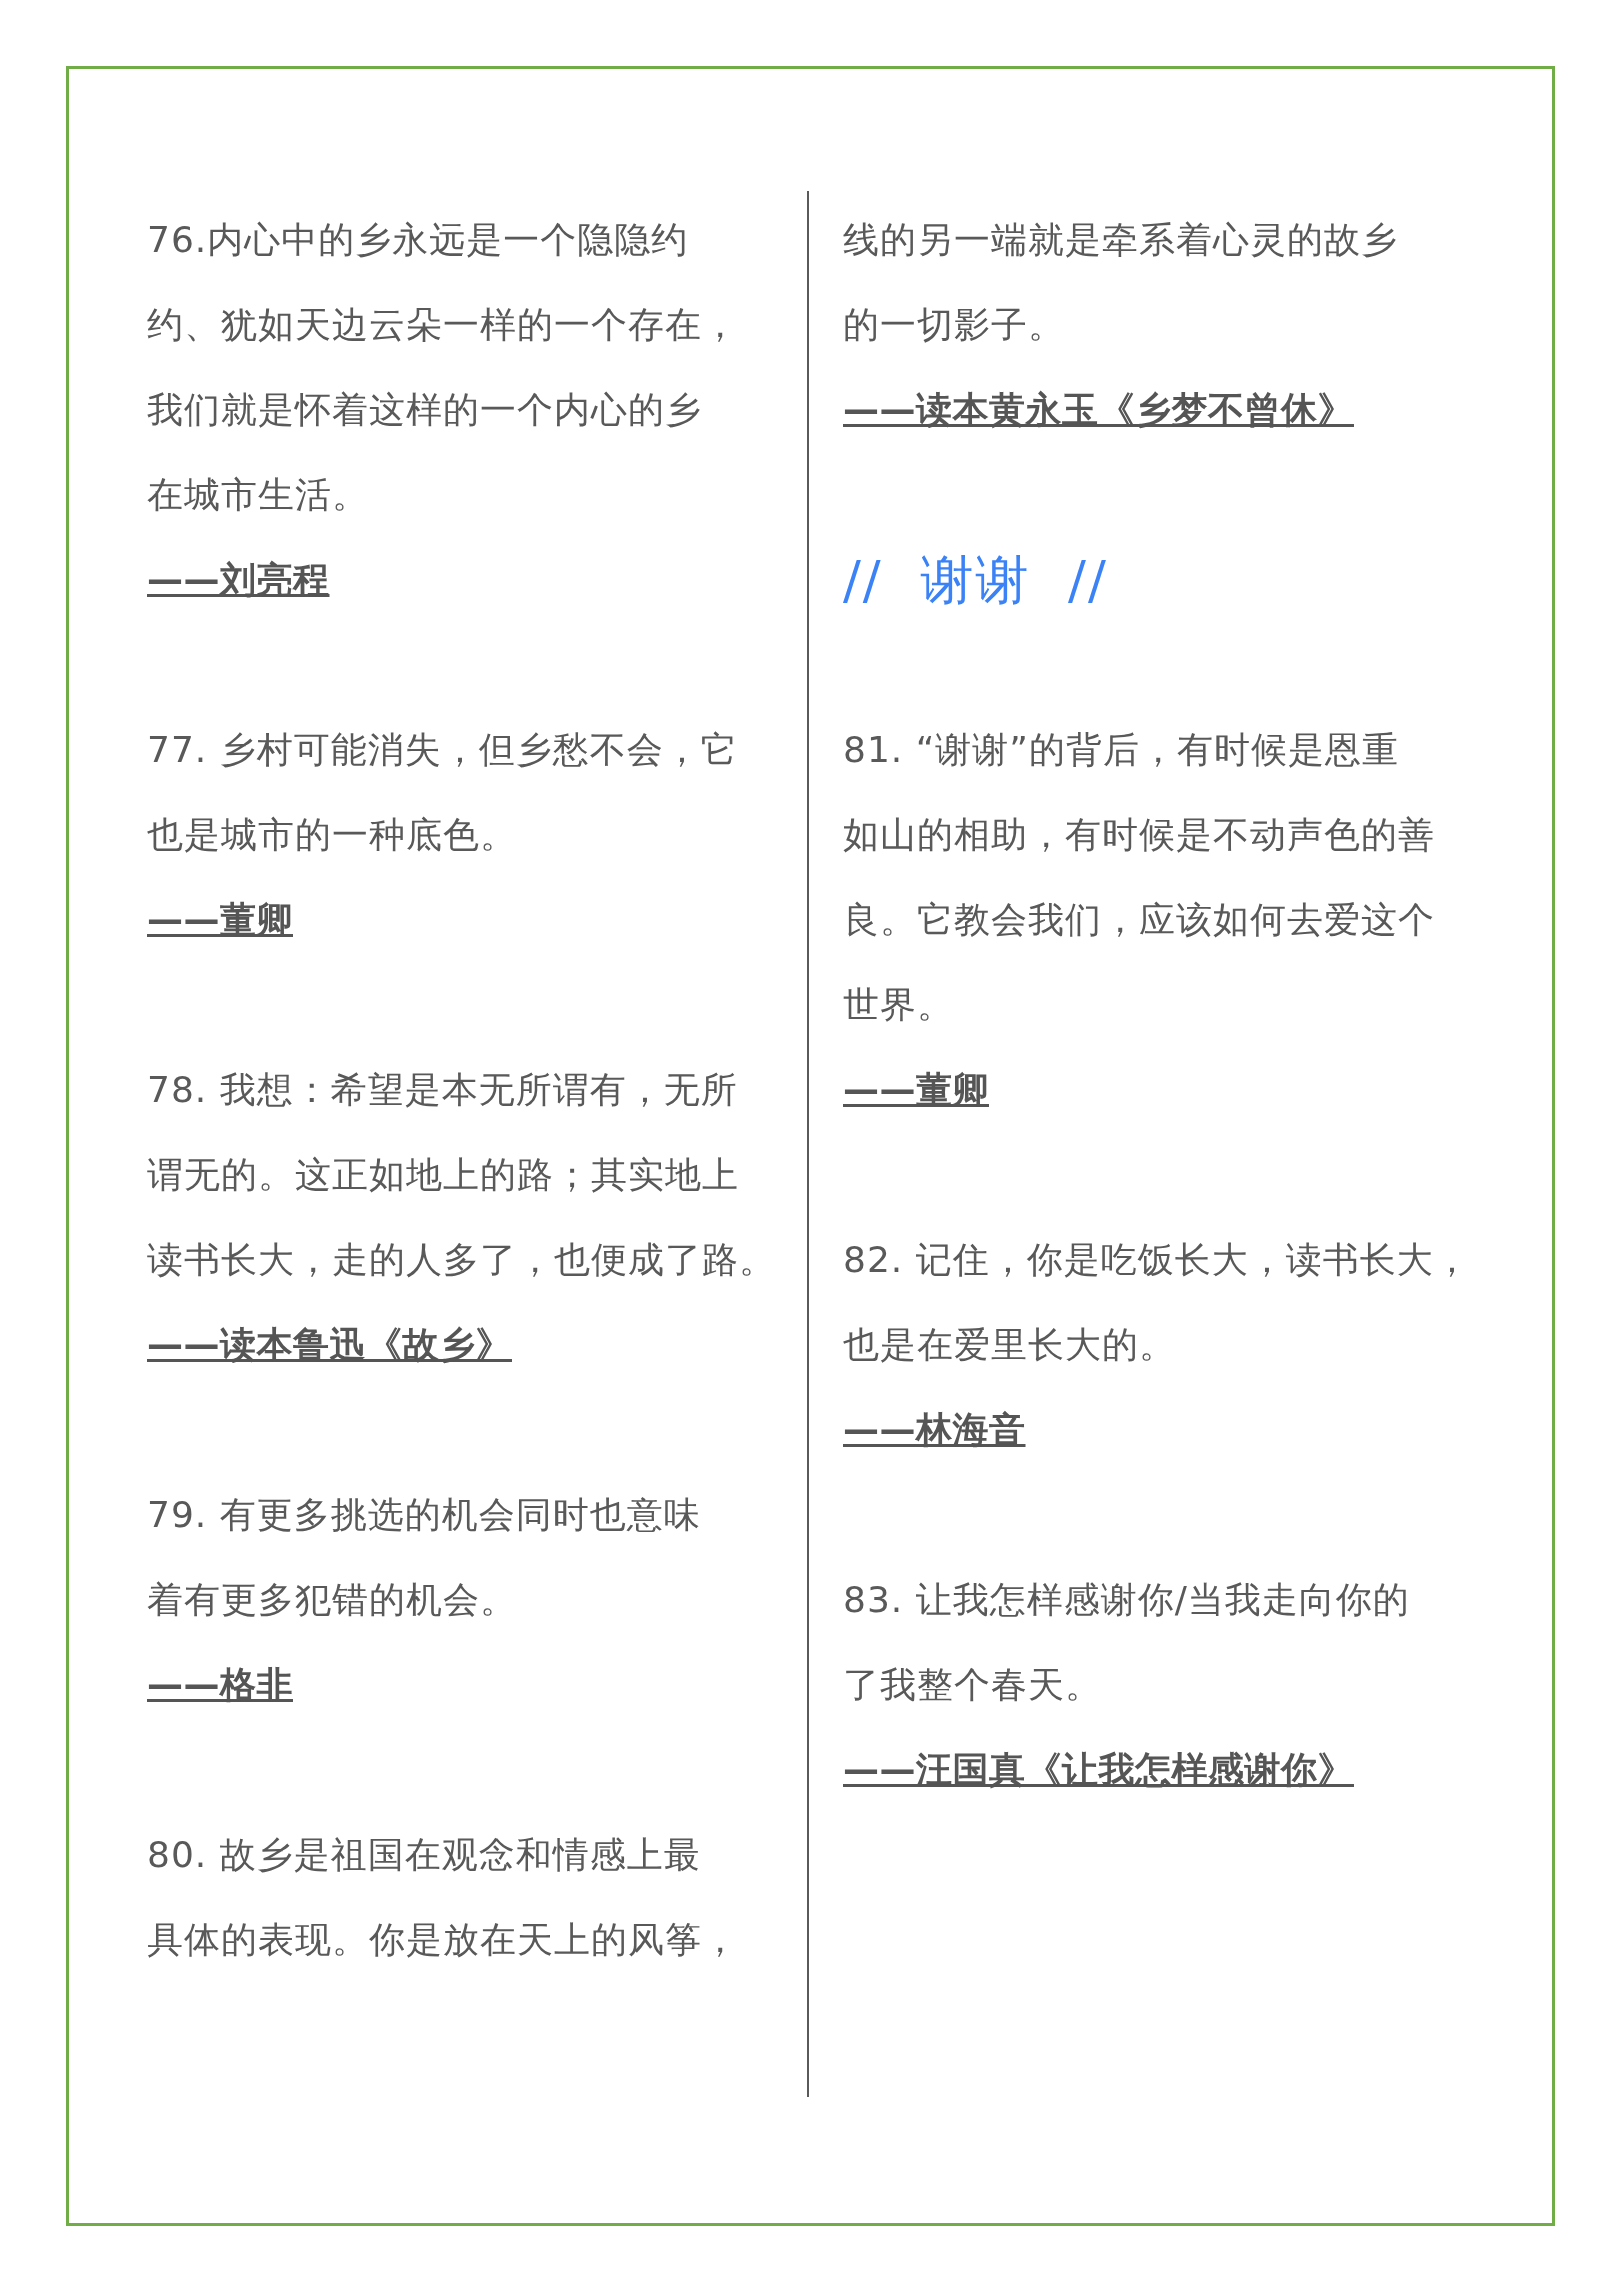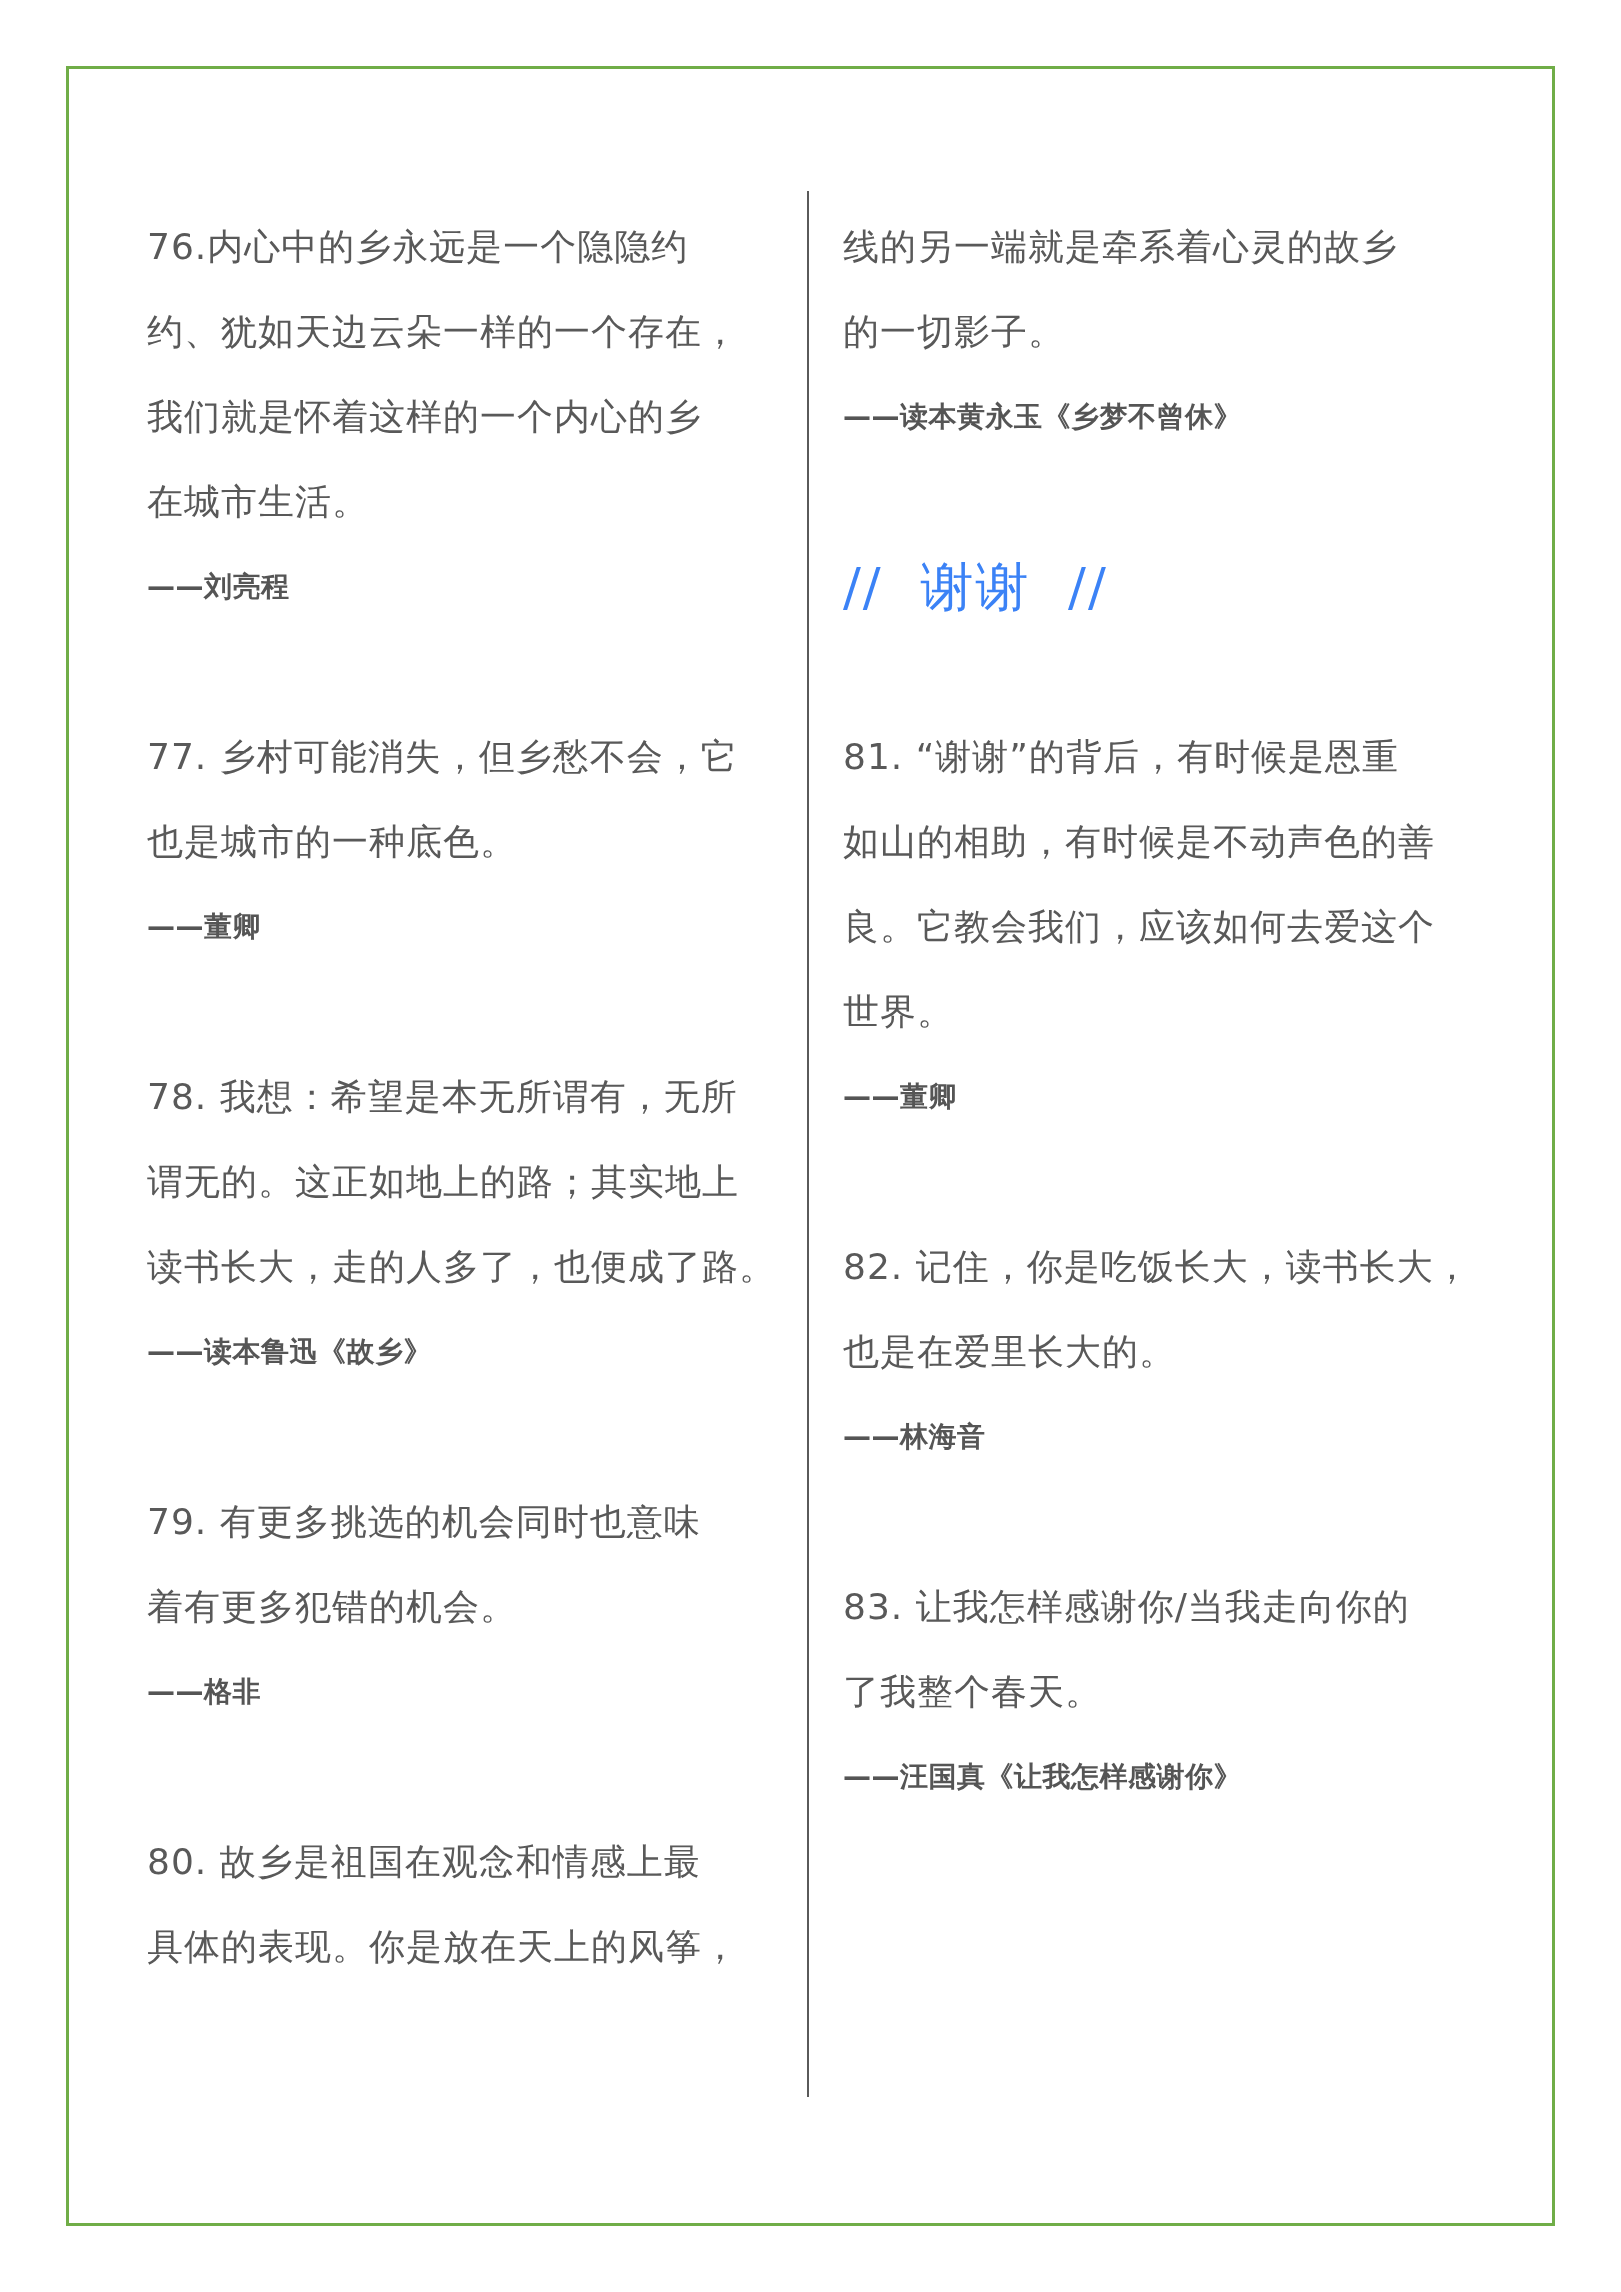--- a/index.html
+++ b/index.html
@@ -27,44 +27,45 @@
   .column-divider {
     position: absolute;
     left: 807px;
     top: 191px;
     width: 2px;
     height: 1906px;
     background: #5a5a5a;
   }
   .column {
     position: absolute;
-    top: 204px;
+    top: 197px;
   }
   .col-left { left: 147px; width: 637px; }
   .col-right { left: 843px; width: 647px; }
 
   .entry { margin: 0; }
   .entry + .entry { margin-top: 85px; }
   .entry-text {
     font-size: 36px;
     line-height: 85px;
     letter-spacing: 1px;
     margin: 0;
     white-space: normal;
     word-break: break-all;
     text-align: justify;
     text-align-last: left;
   }
   .entry-author {
-    font-size: 28px;
+    font-size: 36px;
     line-height: 85px;
     font-weight: bold;
     margin: 0;
     color: #555555;
     letter-spacing: 0.5px;
+    text-decoration: underline;
   }
   .section-heading {
     font-size: 53px;
     line-height: 85px;
     color: #3b82f6;
     margin: 85px 0 0 0;
     font-family: "DejaVu Serif", "Liberation Serif", serif;
     letter-spacing: 2px;
     white-space: pre;
   }

